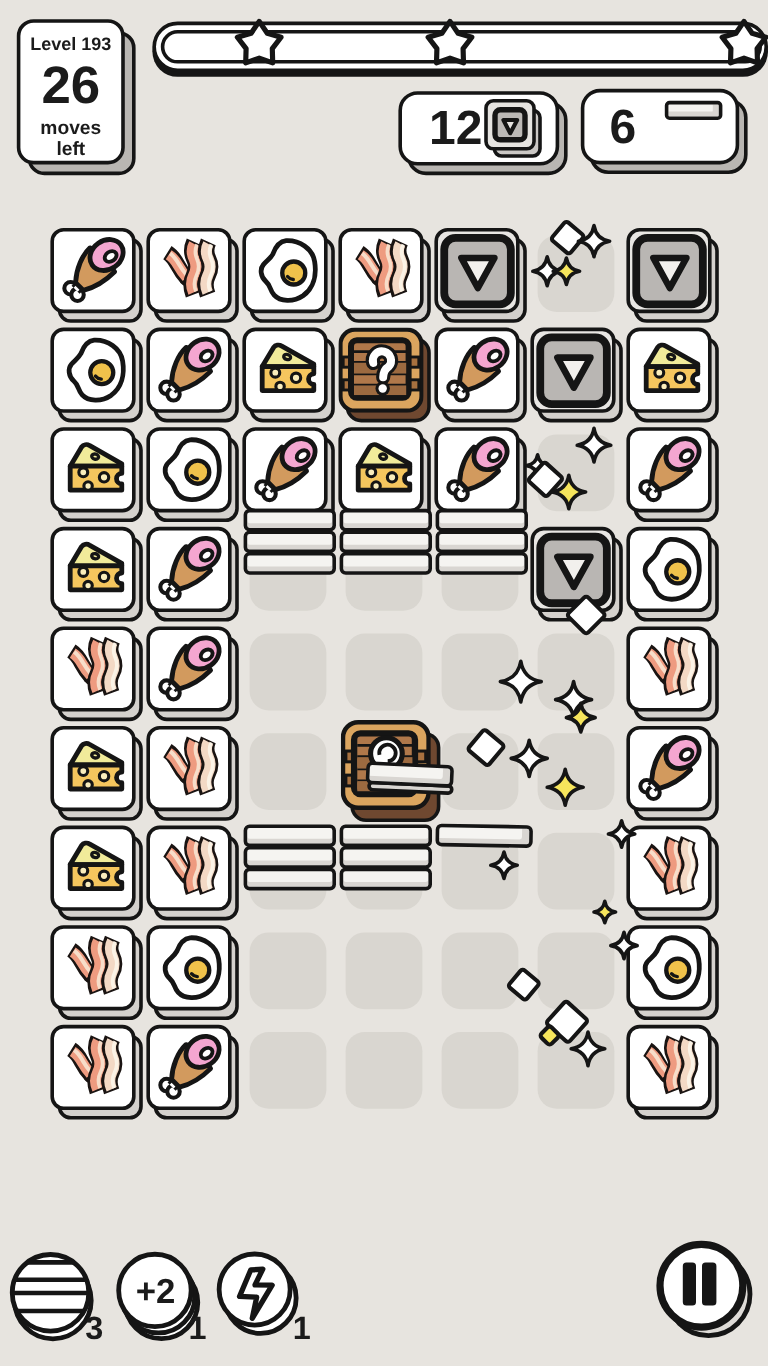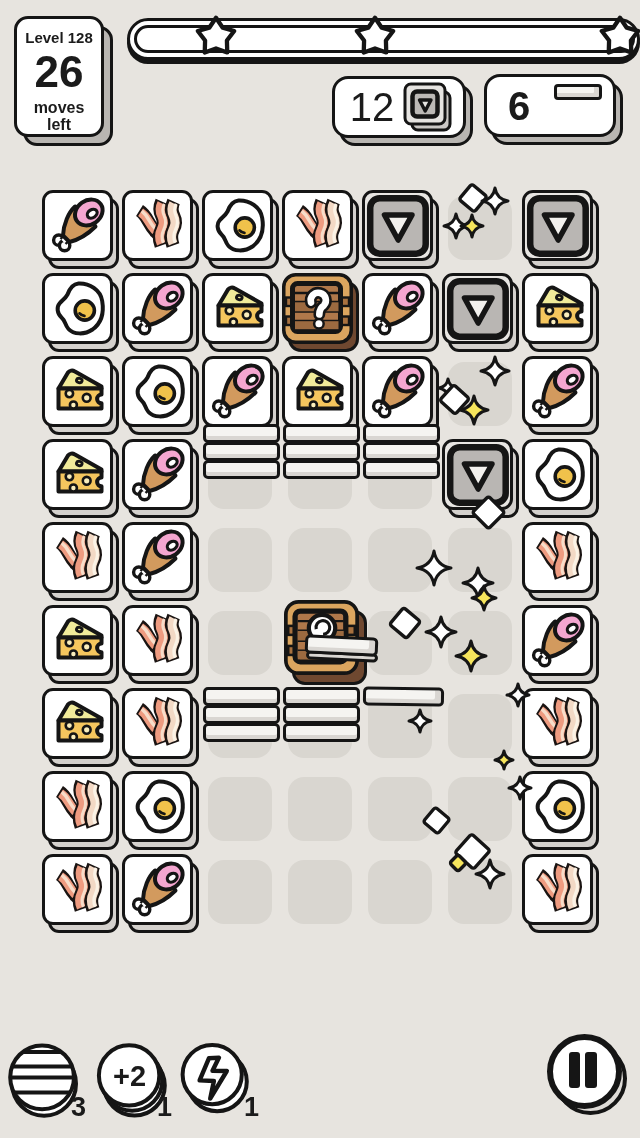--- a/index.html
+++ b/index.html
@@ -503,39 +503,39 @@
       <rect x="-12.5" y="-12.5" width="25" height="25" rx="2.5" fill="#fff" stroke="#151515" stroke-width="3.4"></rect>
     </svg>
 <svg class="spark" width="24" height="24" viewBox="-12.0 -12.0 24 24" style="left:446.0px;top:851.0px;transform:rotate(45deg)">
       <rect x="-6.0" y="-6.0" width="12" height="12" rx="2.5" fill="#f6e55c" stroke="#151515" stroke-width="3.4"></rect>
     </svg>
 <svg class="spark" width="36" height="36" viewBox="-18 -18 36 36" style="left:472.0px;top:856.0px;transform:rotate(0deg)">
       <path d="M0 -14 Q1.9600000000000002 -1.9600000000000002 14 0 Q1.9600000000000002 1.9600000000000002 0 14 Q-1.9600000000000002 1.9600000000000002 -14 0 Q-1.9600000000000002 -1.9600000000000002 0 -14 Z" fill="#fff" stroke="#151515" stroke-width="3" stroke-linejoin="round"></path>
     </svg>
 <div class="abs" style="left:23px;top:26px;width:90px;height:120px;background:#b9b6b2;border:3.5px solid #151515;border-radius:14px"></div>
 <div class="abs" style="left:14px;top:16px;width:90px;height:121px;background:#fff;border:3.5px solid #151515;border-radius:14px;text-align:center;font-weight:bold;color:#1b1b1b">
- <div style="font-size:15px;margin-top:10px">Level 128</div>
+ <div style="font-size:15px;margin-top:10px">Level 193</div>
  <div style="font-size:44px;line-height:40px;margin-top:6px">26</div>
  <div style="font-size:16px;margin-top:7px;line-height:17px">moves<br>left</div>
 </div>
 <div class="abs" style="left:127px;top:18px;width:513px;height:42px;background:#fff;border:3px solid #151515;border-radius:21px;box-shadow:0 4px 0 #151515">
  <div class="abs" style="left:4px;top:4px;width:501px;height:28px;border:3px solid #151515;border-radius:14px;background:#fff"></div>
 </div>
 <svg class="abs" width="46" height="44" viewBox="0 0 48 46" style="left:193px;top:14px">
       <path d="M24 4 L31.05 14.29 L43.02 17.82 L35.41 27.71 L35.76 40.18 L24 36 L12.24 40.18 L12.59 27.71 L4.98 17.82 L16.95 14.29 Z" fill="#fff" stroke="#151515" stroke-width="4.5" stroke-linejoin="round"></path>
     </svg>
 <svg class="abs" width="46" height="44" viewBox="0 0 48 46" style="left:352px;top:14px">
       <path d="M24 4 L31.05 14.29 L43.02 17.82 L35.41 27.71 L35.76 40.18 L24 36 L12.24 40.18 L12.59 27.71 L4.98 17.82 L16.95 14.29 Z" fill="#fff" stroke="#151515" stroke-width="4.5" stroke-linejoin="round"></path>
     </svg>
 <svg class="abs" width="46" height="44" viewBox="0 0 48 46" style="left:597px;top:14px">
       <path d="M24 4 L31.05 14.29 L43.02 17.82 L35.41 27.71 L35.76 40.18 L24 36 L12.24 40.18 L12.59 27.71 L4.98 17.82 L16.95 14.29 Z" fill="#fff" stroke="#151515" stroke-width="4.5" stroke-linejoin="round"></path>
     </svg>
 <div class="abs" style="left:339px;top:84px;width:134px;height:62px;background:#b9b6b2;border:3.5px solid #151515;border-radius:16px"></div>
 <div class="abs" style="left:332px;top:76px;width:134px;height:62px;background:#fff;border:3.5px solid #151515;border-radius:16px"></div>
-<div class="abs" style="left:342px;top:87px;width:60px;height:42px;font-weight:normal;font-size:40px;line-height:41px;text-align:center;color:#1b1b1b">12</div>
+<div class="abs" style="left:342px;top:87px;width:60px;height:42px;font-weight:bold;font-size:40px;line-height:41px;text-align:right;color:#1b1b1b">12</div>
 <svg class="abs" width="50" height="52" style="left:403px;top:82px" viewBox="0 0 50 52">
       <use href="#mini"></use>
     </svg>
 <div class="abs" style="left:491px;top:82px;width:132px;height:63px;background:#b9b6b2;border:3.5px solid #151515;border-radius:16px"></div>
 <div class="abs" style="left:484px;top:74px;width:132px;height:63px;background:#fff;border:3.5px solid #151515;border-radius:16px"></div>
 <div class="abs" style="left:499px;top:86px;width:40px;height:42px;font-weight:bold;font-size:40px;line-height:41px;text-align:center;color:#1b1b1b">6</div>
 <div class="abs" style="left:554px;top:84px;width:48px;height:16px;background:#f5f4f1;border:3px solid #151515;border-radius:4px;box-shadow:inset -5px -4px 0 #d9d6d2"></div>
 <svg class="abs" width="84" height="82" style="left:6px;top:1041px" viewBox="0 0 84 82">
  <circle cx="38.1" cy="42.8" r="31.9" fill="#fff" stroke="#151515" stroke-width="4"></circle>
  <circle cx="36.1" cy="36.3" r="31.9" fill="#fff" stroke="#151515" stroke-width="4"></circle>

